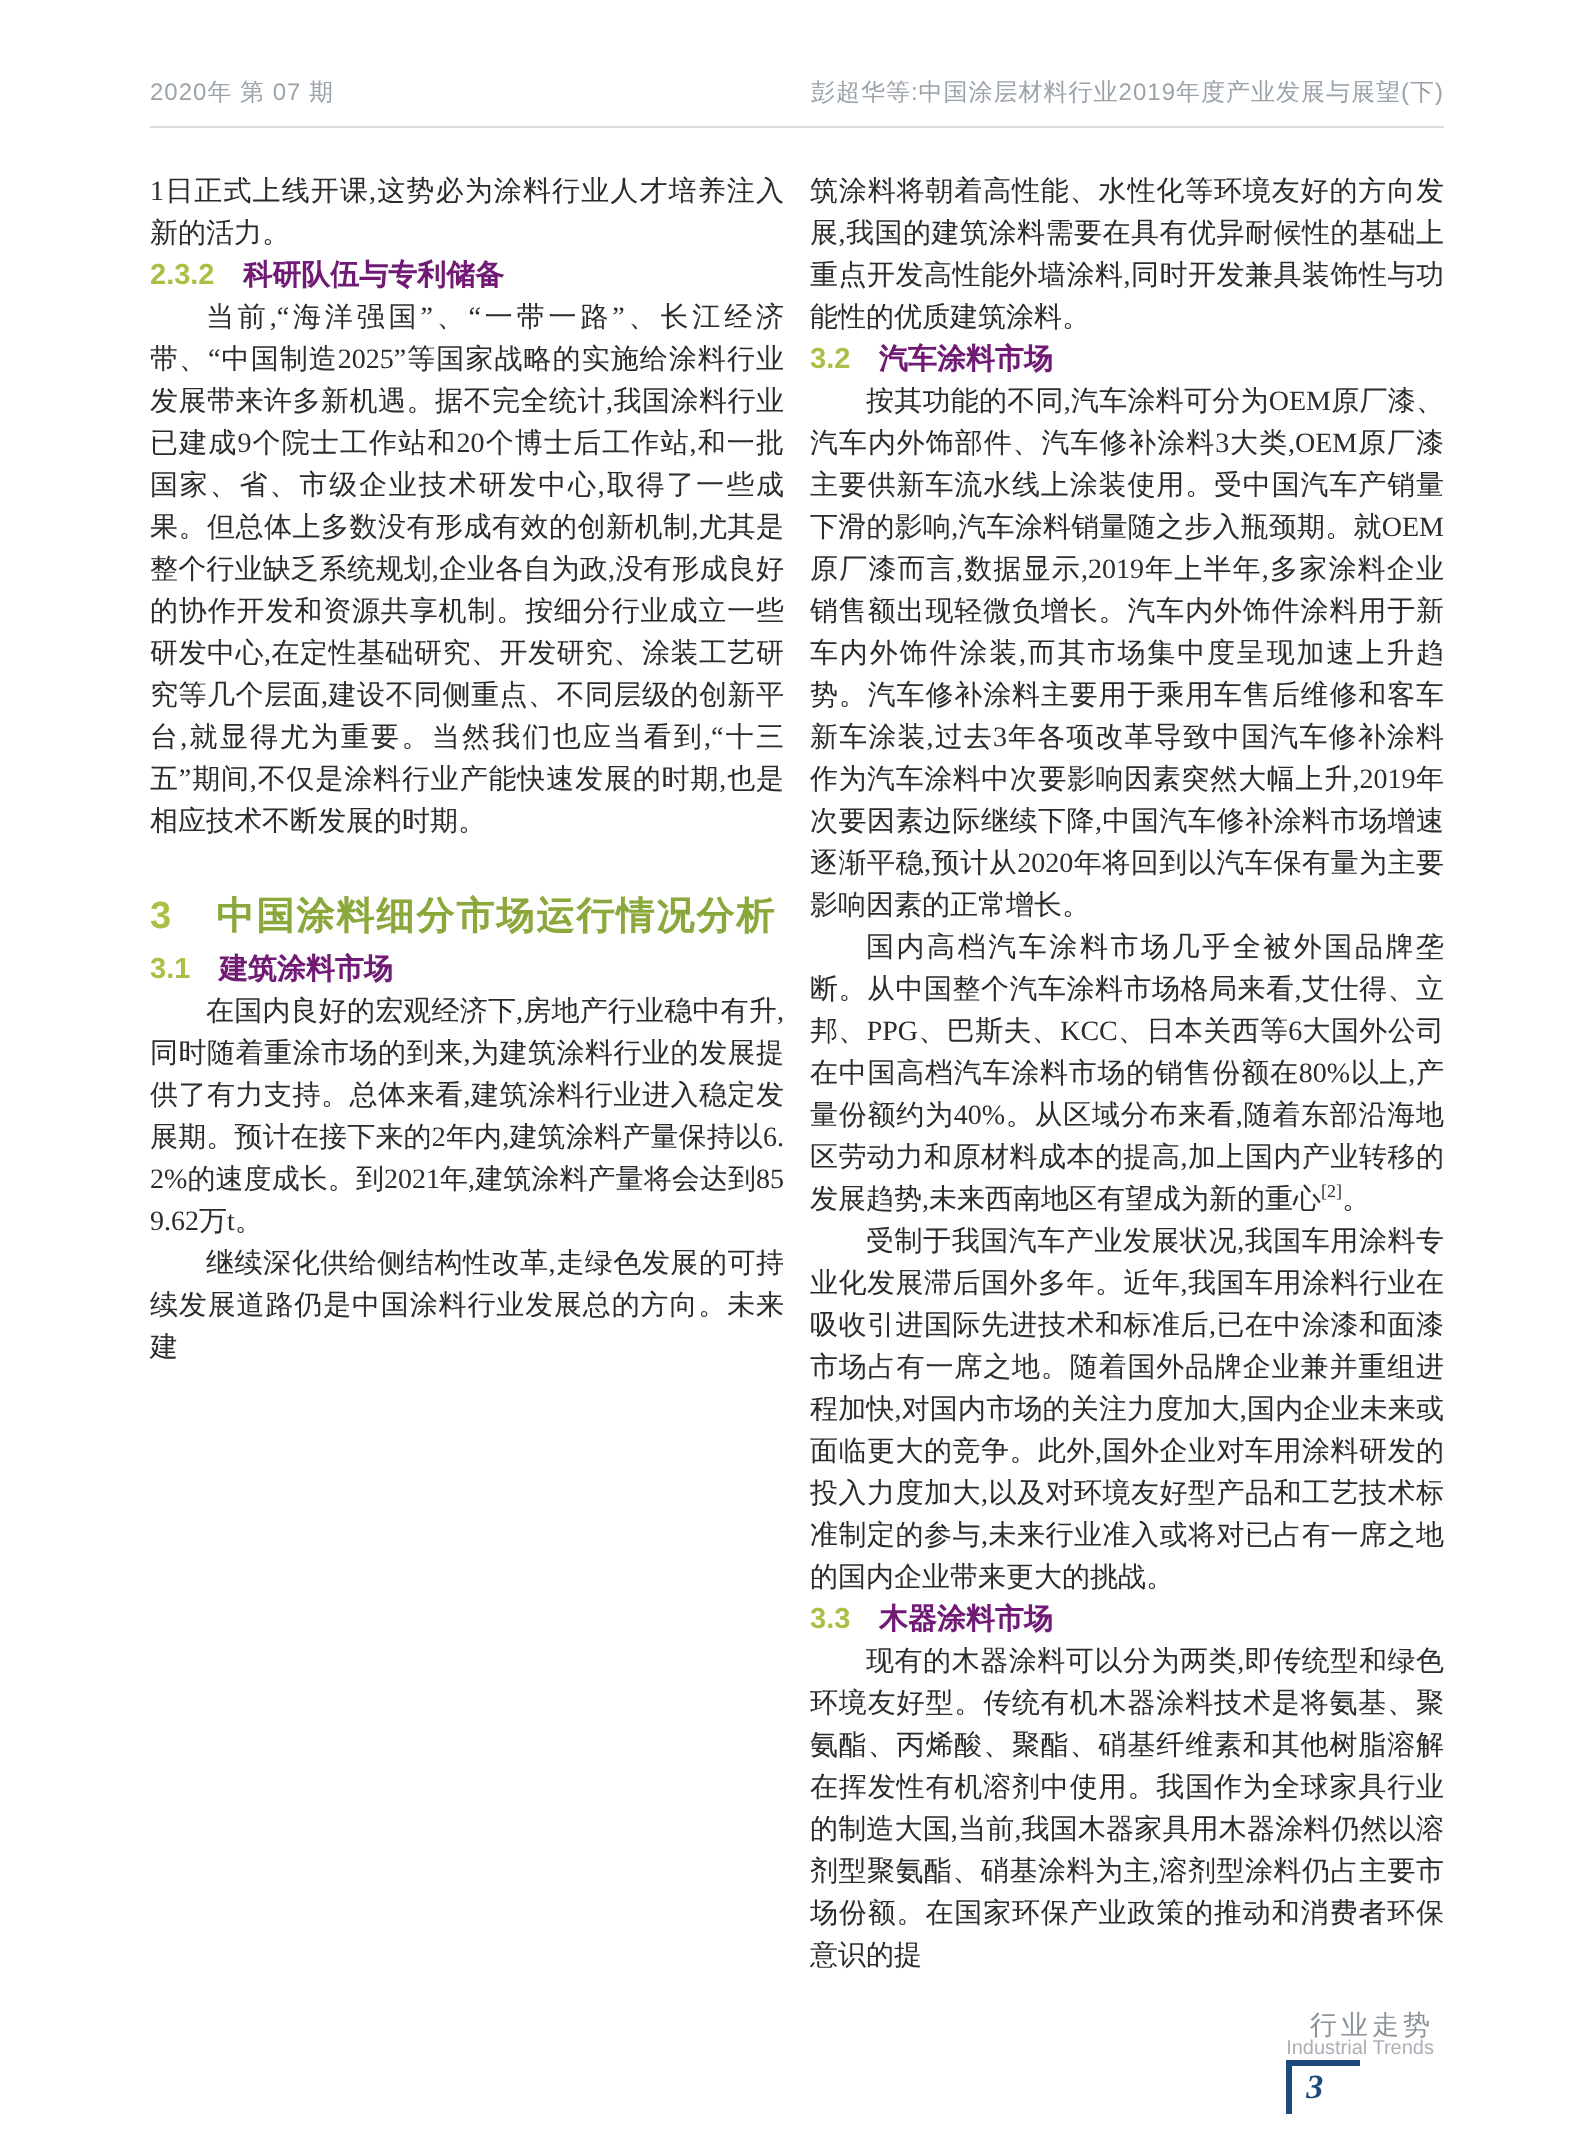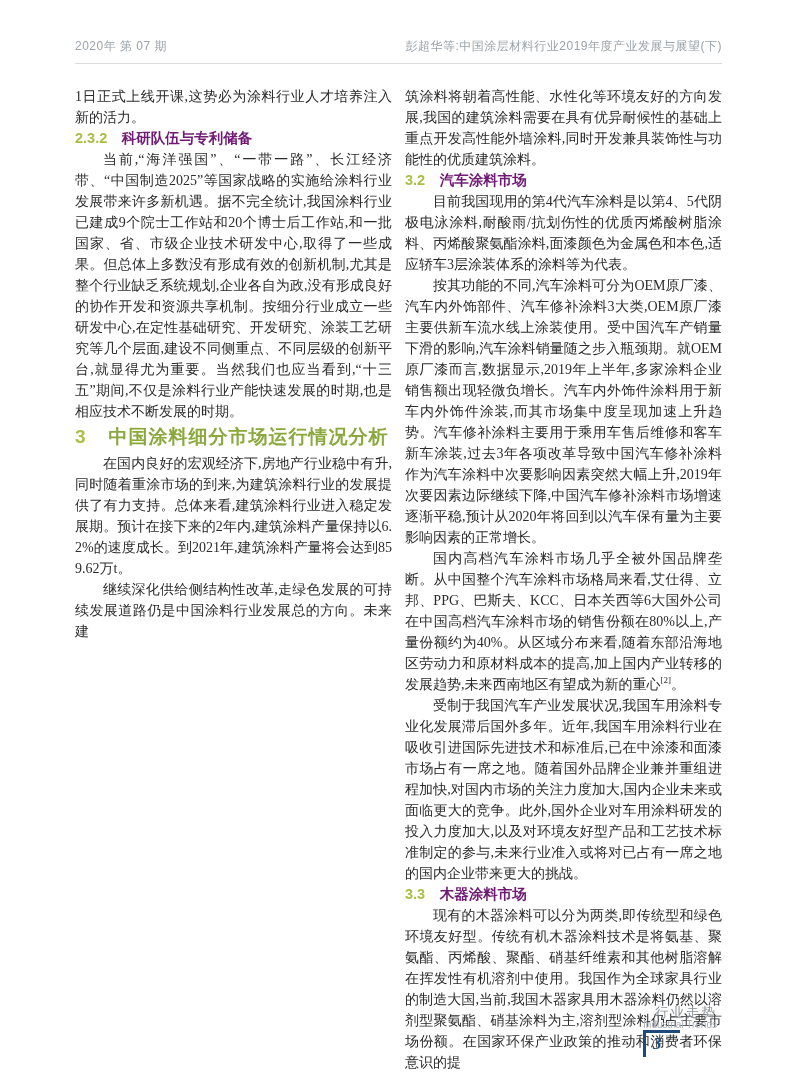--- a/index.html
+++ b/index.html
@@ -37,21 +37,21 @@
   .para.cont{text-indent:0;}
   .para sup{font-size:9px;line-height:0;}
   .sec-h3{
     margin:0;
     font-size:14.5px;line-height:21px;font-weight:bold;
     font-family:"Liberation Sans","DejaVu Sans",sans-serif;
   }
   .sec-h3 .h-num{color:#a9bf45;margin-right:1em;}
   .sec-h3 .h-text{color:#701a75;}
   .sec-h2{
-    margin:3px 0 4px;
+    margin:25px 0 4px;
     font-size:19px;line-height:24px;font-weight:bold;
     font-family:"Liberation Sans","DejaVu Sans",sans-serif;
   }
   .sec-h2 .h-num{color:#a9bf45;margin-right:1.2em;}
   .sec-h2 .h-text{color:#8aa83c;letter-spacing:1px;}
   .footer{
     position:absolute;right:70px;bottom:20px;
     display:flex;align-items:flex-start;flex-direction:column;
   }
   .footer-labels{
@@ -83,27 +83,27 @@
     <span>2020年  第 07 期</span>
     <span>彭超华等:中国涂层材料行业2019年度产业发展与展望(下)</span>
   </div>
 
   <div class="content">
     <div class="col">
         <p class="para cont">1日正式上线开课,这势必为涂料行业人才培养注入新的活力。</p>
         <div class="sec-h3"><span class="h-num">2.3.2</span><span class="h-text">科研队伍与专利储备</span></div>
         <p class="para">当前,“海洋强国”、“一带一路”、长江经济带、“中国制造2025”等国家战略的实施给涂料行业发展带来许多新机遇。据不完全统计,我国涂料行业已建成9个院士工作站和20个博士后工作站,和一批国家、省、市级企业技术研发中心,取得了一些成果。但总体上多数没有形成有效的创新机制,尤其是整个行业缺乏系统规划,企业各自为政,没有形成良好的协作开发和资源共享机制。按细分行业成立一些研发中心,在定性基础研究、开发研究、涂装工艺研究等几个层面,建设不同侧重点、不同层级的创新平台,就显得尤为重要。当然我们也应当看到,“十三五”期间,不仅是涂料行业产能快速发展的时期,也是相应技术不断发展的时期。</p>
         <div class="sec-h2"><span class="h-num">3</span><span class="h-text">中国涂料细分市场运行情况分析</span></div>
+        <div class="sec-h3"><span class="h-num">3.1</span><span class="h-text">建筑涂料市场</span></div>
         <p class="para">在国内良好的宏观经济下,房地产行业稳中有升,同时随着重涂市场的到来,为建筑涂料行业的发展提供了有力支持。总体来看,建筑涂料行业进入稳定发展期。预计在接下来的2年内,建筑涂料产量保持以6.2%的速度成长。到2021年,建筑涂料产量将会达到859.62万t。</p>
         <p class="para">继续深化供给侧结构性改革,走绿色发展的可持续发展道路仍是中国涂料行业发展总的方向。未来建</p>
       </div>
     <div class="col">
         <p class="para cont">筑涂料将朝着高性能、水性化等环境友好的方向发展,我国的建筑涂料需要在具有优异耐候性的基础上重点开发高性能外墙涂料,同时开发兼具装饰性与功能性的优质建筑涂料。</p>
         <div class="sec-h3"><span class="h-num">3.2</span><span class="h-text">汽车涂料市场</span></div>
-        <p class="para">目前我国现用的第4代汽车涂料是以第4、5代阴极电泳涂料,耐酸雨/抗划伤性的优质丙烯酸树脂涂料、丙烯酸聚氨酯涂料,面漆颜色为金属色和本色,适应轿车3层涂装体系的涂料等为代表。</p>
         <p class="para">按其功能的不同,汽车涂料可分为OEM原厂漆、汽车内外饰部件、汽车修补涂料3大类,OEM原厂漆主要供新车流水线上涂装使用。受中国汽车产销量下滑的影响,汽车涂料销量随之步入瓶颈期。就OEM原厂漆而言,数据显示,2019年上半年,多家涂料企业销售额出现轻微负增长。汽车内外饰件涂料用于新车内外饰件涂装,而其市场集中度呈现加速上升趋势。汽车修补涂料主要用于乘用车售后维修和客车新车涂装,过去3年各项改革导致中国汽车修补涂料作为汽车涂料中次要影响因素突然大幅上升,2019年次要因素边际继续下降,中国汽车修补涂料市场增速逐渐平稳,预计从2020年将回到以汽车保有量为主要影响因素的正常增长。</p>
         <p class="para">国内高档汽车涂料市场几乎全被外国品牌垄断。从中国整个汽车涂料市场格局来看,艾仕得、立邦、PPG、巴斯夫、KCC、日本关西等6大国外公司在中国高档汽车涂料市场的销售份额在80%以上,产量份额约为40%。从区域分布来看,随着东部沿海地区劳动力和原材料成本的提高,加上国内产业转移的发展趋势,未来西南地区有望成为新的重心<sup>[2]</sup>。</p>
         <p class="para">受制于我国汽车产业发展状况,我国车用涂料专业化发展滞后国外多年。近年,我国车用涂料行业在吸收引进国际先进技术和标准后,已在中涂漆和面漆市场占有一席之地。随着国外品牌企业兼并重组进程加快,对国内市场的关注力度加大,国内企业未来或面临更大的竞争。此外,国外企业对车用涂料研发的投入力度加大,以及对环境友好型产品和工艺技术标准制定的参与,未来行业准入或将对已占有一席之地的国内企业带来更大的挑战。</p>
         <div class="sec-h3"><span class="h-num">3.3</span><span class="h-text">木器涂料市场</span></div>
         <p class="para">现有的木器涂料可以分为两类,即传统型和绿色环境友好型。传统有机木器涂料技术是将氨基、聚氨酯、丙烯酸、聚酯、硝基纤维素和其他树脂溶解在挥发性有机溶剂中使用。我国作为全球家具行业的制造大国,当前,我国木器家具用木器涂料仍然以溶剂型聚氨酯、硝基涂料为主,溶剂型涂料仍占主要市场份额。在国家环保产业政策的推动和消费者环保意识的提</p>
       </div>
   </div>
 
   <div class="footer">
     <div class="footer-labels">

